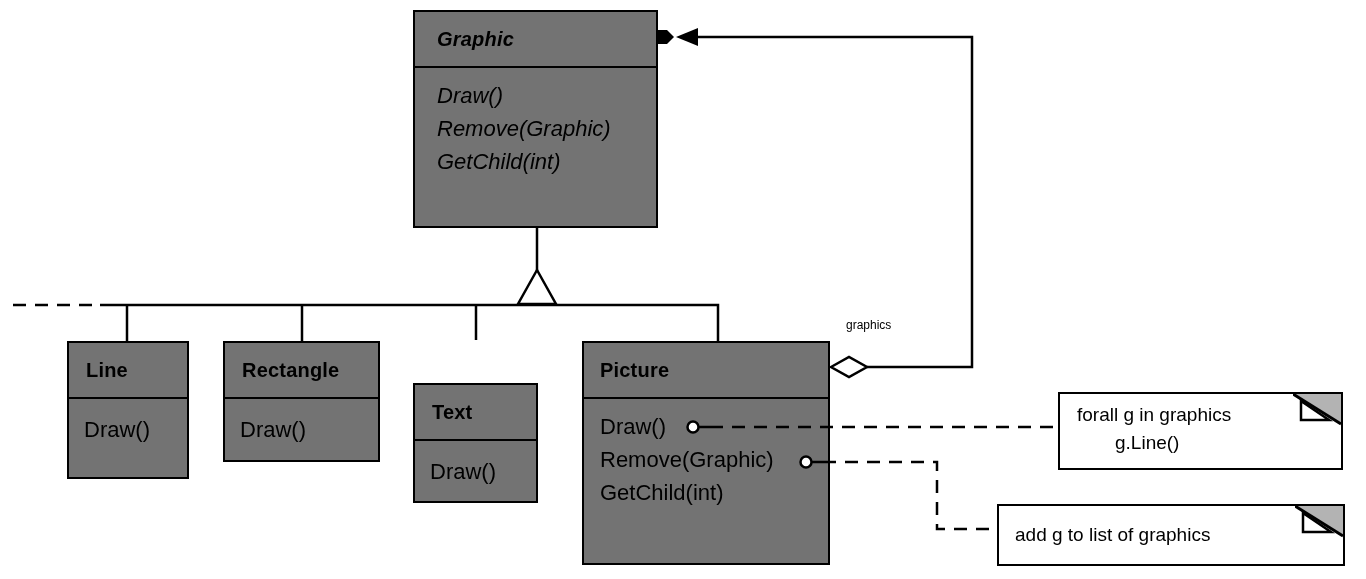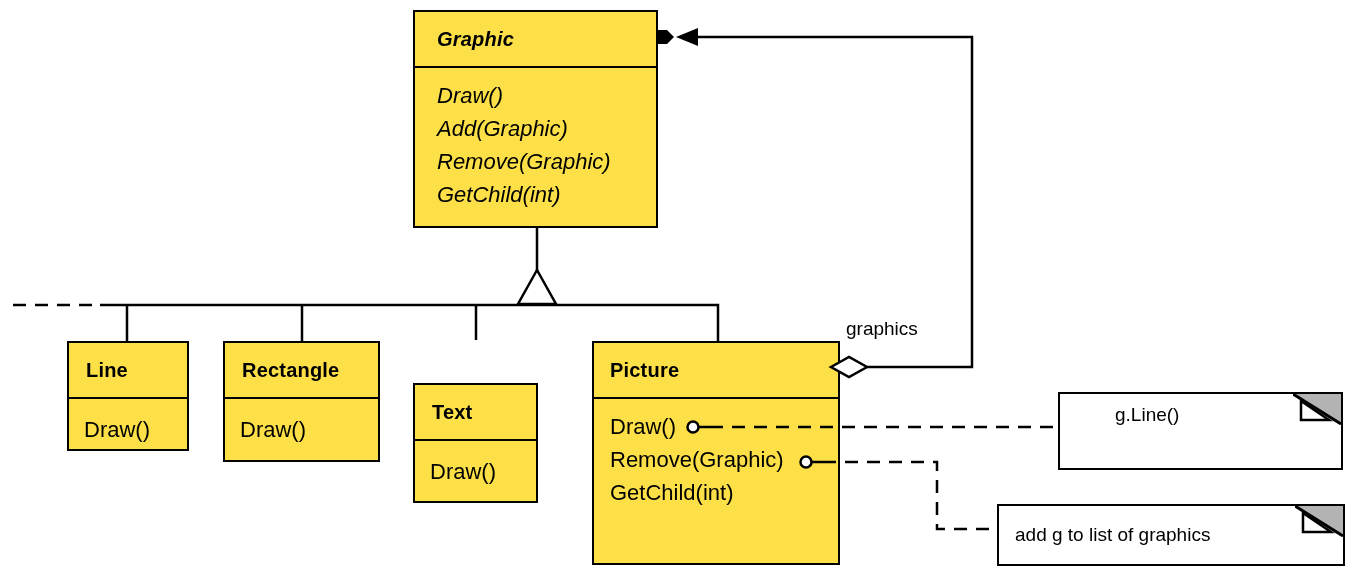--- a/index.html
+++ b/index.html
@@ -10,21 +10,21 @@
     height: 579px;
     background: #ffffff;
     font-family: "Liberation Sans", sans-serif;
     color: #000000;
     overflow: hidden;
   }
   
   .class-box {
     position: absolute;
     border: 2px solid #000;
-    background: #fde047;
+    background: #737373;
   }
   .class-title {
     display: flex;
     align-items: center;
     border-bottom: 2px solid #000;
     font-weight: bold;
     font-size: 20px;
     letter-spacing: 0.2px;
     white-space: nowrap;
   }
@@ -32,27 +32,27 @@
     font-size: 22px;
     line-height: 33px;
     white-space: nowrap;
   }
   .abstract .class-title, .abstract .class-methods { font-style: italic; }
 
   #box-graphic   { left: 413px; top: 10px;  width: 245px; height: 218px; }
   #box-graphic .class-title   { height: 56px; padding-left: 22px; }
   #box-graphic .class-methods { padding: 11px 0 0 22px; }
 
-  #box-line      { left: 67px;  top: 341px; width: 122px; height: 110px; }
+  #box-line      { left: 67px;  top: 341px; width: 122px; height: 138px; }
   #box-rectangle { left: 223px; top: 341px; width: 157px; height: 121px; text-align: right; }
   #box-text      { left: 413px; top: 340px; width: 125px; height: 120px; margin-top: 43px; }
   .small-box .class-title   { height: 56px; padding-left: 17px; }
   .small-box .class-methods { display: flex; align-items: center; height: 61px; padding-left: 15px; }
 
-  #box-picture   { left: 582px; top: 341px; width: 248px; height: 224px; margin-left: 10px; }
+  #box-picture   { left: 582px; top: 341px; width: 248px; height: 224px; }
   #box-picture .class-title   { height: 56px; padding-left: 16px; }
   #box-picture .class-methods { padding: 11px 0 0 16px; }
 
   
   .note {
     position: absolute;
     border: 2px solid #000;
     background: #fff;
     font-size: 19px;
   }
@@ -64,42 +64,41 @@
   .dogear {
     position: absolute;
     top: 0; right: 0;
     width: 48px; height: 32px;
   }
 
   
   #label-graphics {
     position: absolute;
     left: 846px; top: 318px;
-    font-size: 19px;
+    font-size: 12px;
     white-space: nowrap;
   }
 
   
   #wires {
     position: absolute;
     left: 0; top: 0;
     width: 1366px; height: 579px;
     pointer-events: none;
   }
 </style>
 </head>
 <body>
 
 <div id="stage">
 
   <div class="class-box abstract" id="box-graphic">
     <div class="class-title">Graphic</div>
     <div class="class-methods">
       <div>Draw()</div>
-      <div>Add(Graphic)</div>
       <div>Remove(Graphic)</div>
       <div>GetChild(int)</div>
     </div>
   </div>
 
   <div class="class-box small-box" id="box-line">
     <div class="class-title">Line</div>
     <div class="class-methods">
       <div>Draw()</div>
     </div>
@@ -124,20 +123,21 @@
     <div class="class-methods">
       <div>Draw()</div>
       <div>Remove(Graphic)</div>
       <div>GetChild(int)</div>
     </div>
   </div>
 
   <div id="label-graphics">graphics</div>
 
   <div class="note" id="note-draw">
+    <div class="note-line1">forall g in graphics</div>
     <div class="note-line2">g.Line()</div>
     <svg class="dogear" viewBox="0 0 48 32">
       <polygon points="0,0 48,0 48,30" fill="#b3b3b3"></polygon>
       <line x1="0" y1="0" x2="48" y2="30" stroke="#000" stroke-width="3"></line>
       <polygon points="8,7 36,26 8,26" fill="#fff" stroke="#000" stroke-width="2.5"></polygon>
     </svg>
   </div>
 
   <div class="note" id="note-add">
     <div>add g to list of graphics</div>

